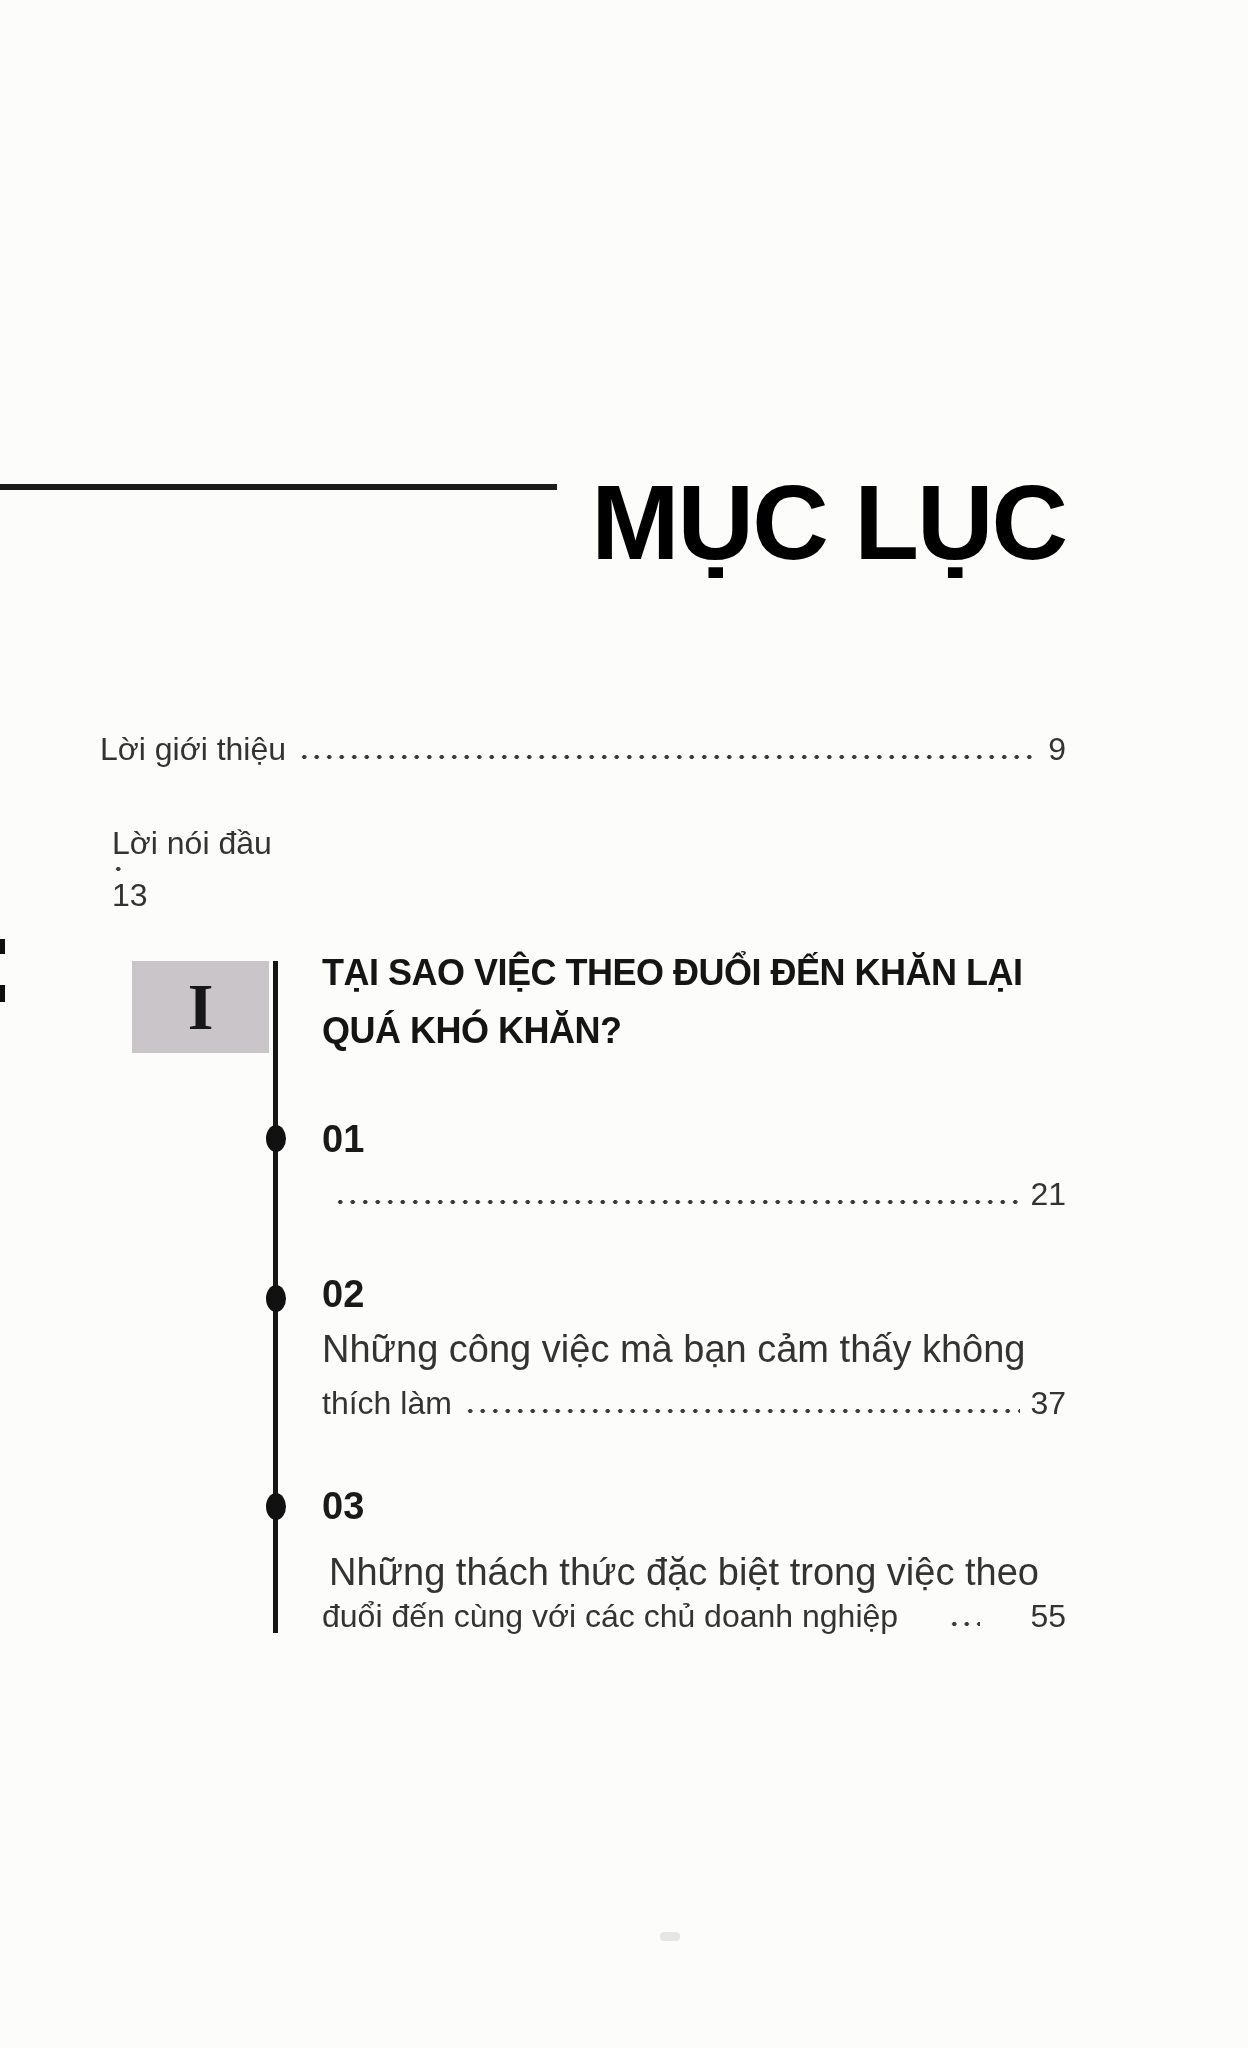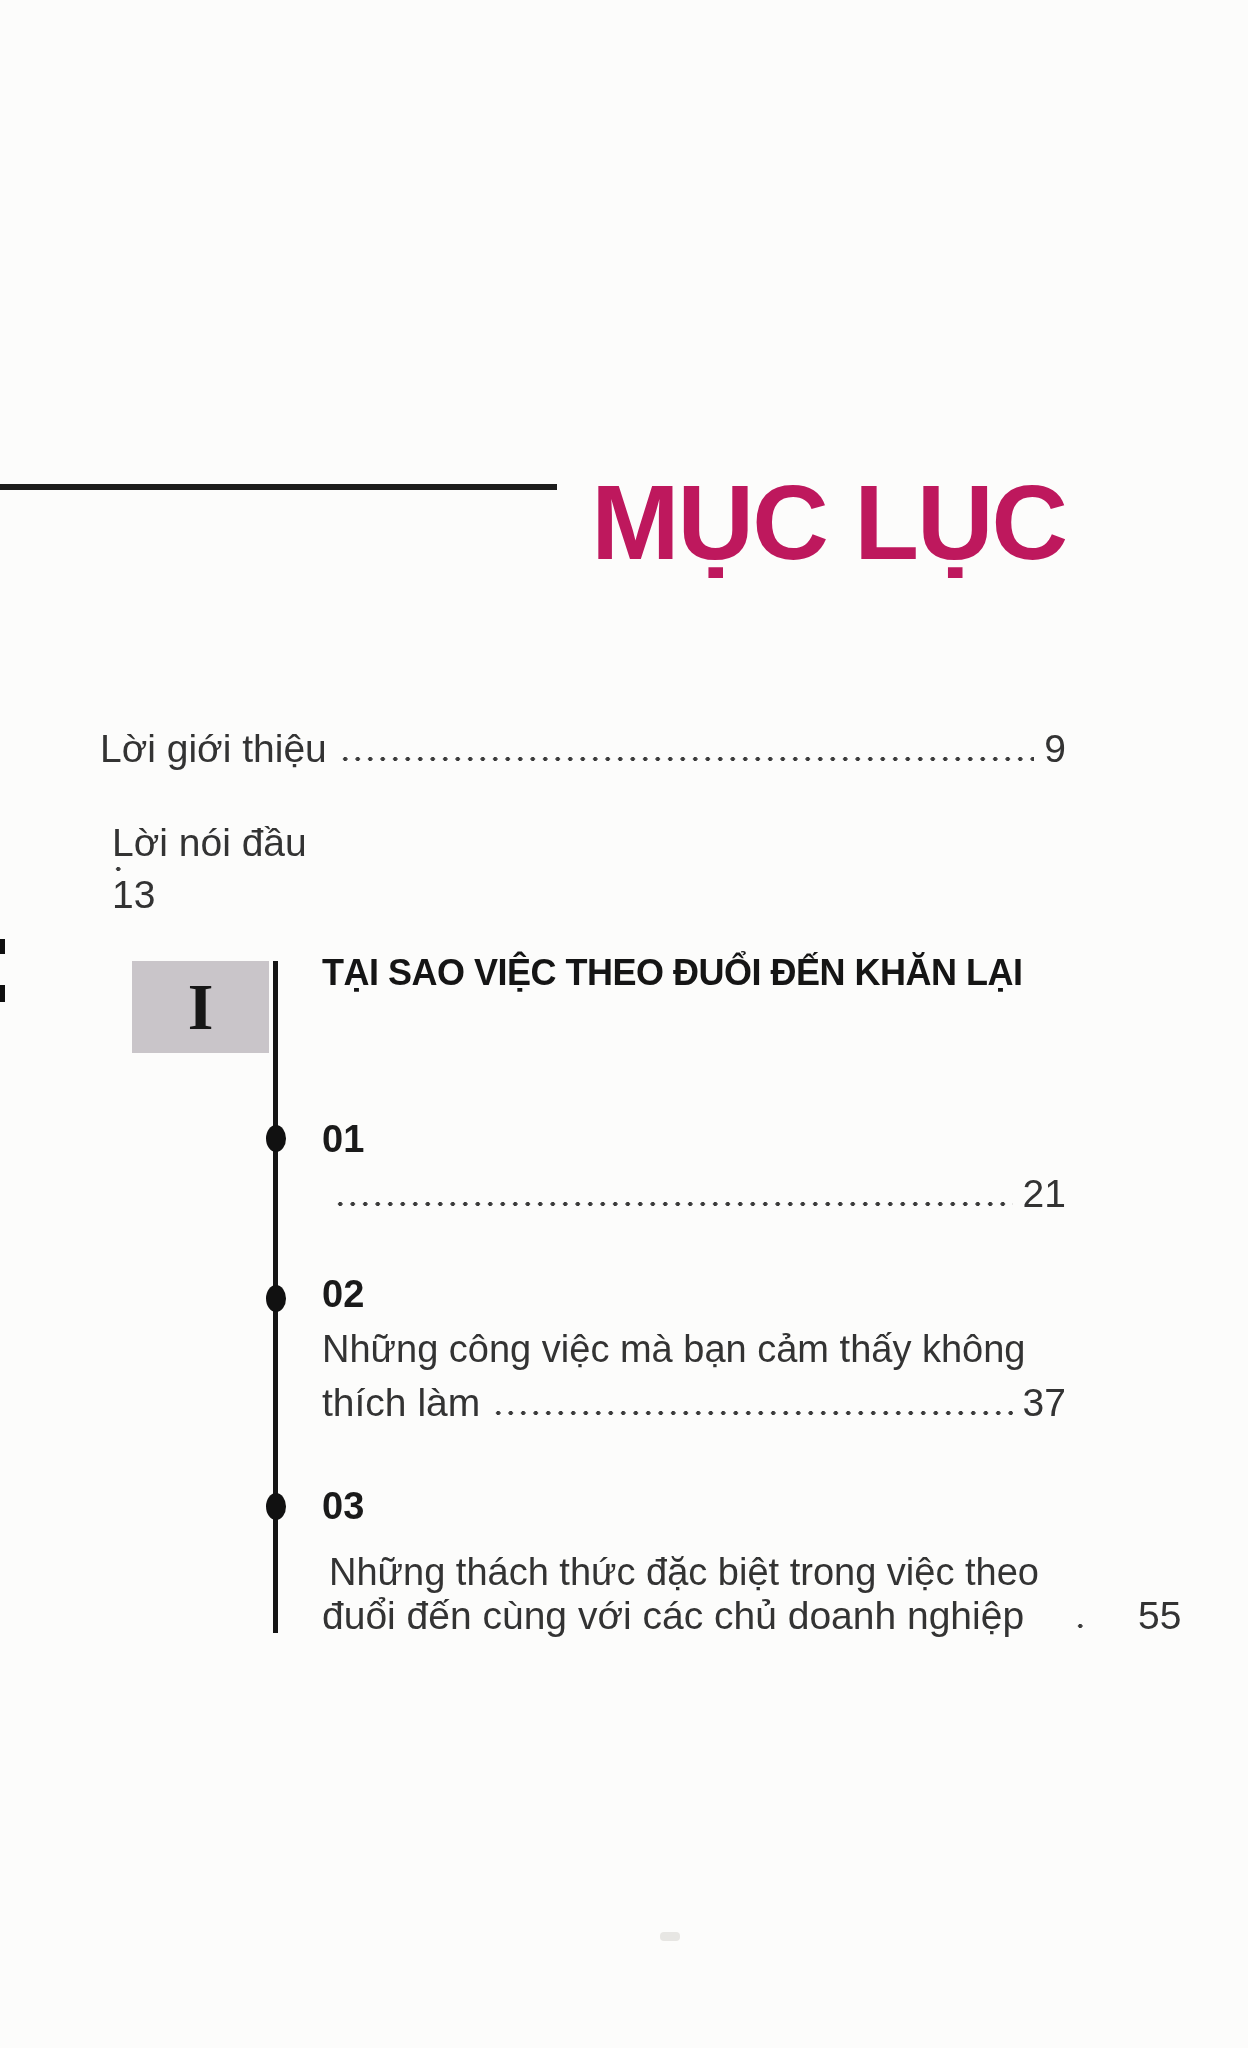--- a/index.html
+++ b/index.html
@@ -12,26 +12,26 @@
     color:#333;
   }
   
   .title-rule{
     position:absolute;left:0;top:484px;width:557px;height:6px;
     background:#1c1c1c;
   }
   .page-title{
     position:absolute;top:398px;right:182px;
     font-size:106px;font-weight:bold;line-height:1;
-    letter-spacing:-2px;color:#be185d;white-space:nowrap;
+    letter-spacing:-2px;color:#000000;white-space:nowrap;
   }
   
   .toc-row{
     position:absolute;display:flex;align-items:baseline;
-    font-size:39px;line-height:46px;color:#333;white-space:nowrap;
+    font-size:32px;line-height:46px;color:#333;white-space:nowrap;
   }
   .toc-row .label{flex:0 0 auto;}
   .leader{
     flex:1 1 auto;align-self:baseline;height:6px;min-width:14px;
     margin:0 10px 0 12px;
     background-image:radial-gradient(circle at 50% 50%,#3a3a3a 1.9px,rgba(0,0,0,0) 2.4px);
     background-size:12.5px 6px;background-repeat:repeat-x;background-position:0 50%;
   }
   .pageno{flex:0 0 auto;color:#333;}
   .fm-1{left:100px;top:726px;width:966px;}
@@ -104,20 +104,21 @@
     <span class="leader"></span>
     <span class="pageno">13</span>
   </div>
 
   <div class="numeral-box">
     <span>I</span>
   </div>
   <div class="timeline-line"></div>
   <div class="section-heading">
     <div>TẠI SAO VIỆC THEO ĐUỔI ĐẾN KHĂN LẠI</div>
+    <div>QUÁ KHÓ KHĂN?</div>
   </div>
 
   <div class="bullet bullet-1"></div>
   <div class="bullet bullet-2"></div>
   <div class="bullet bullet-3"></div>
 
   <div class="chapter-number ch1-num">01</div>
   <div class="toc-row ch1-row">
     <span class="leader"></span>
     <span class="pageno">21</span>

